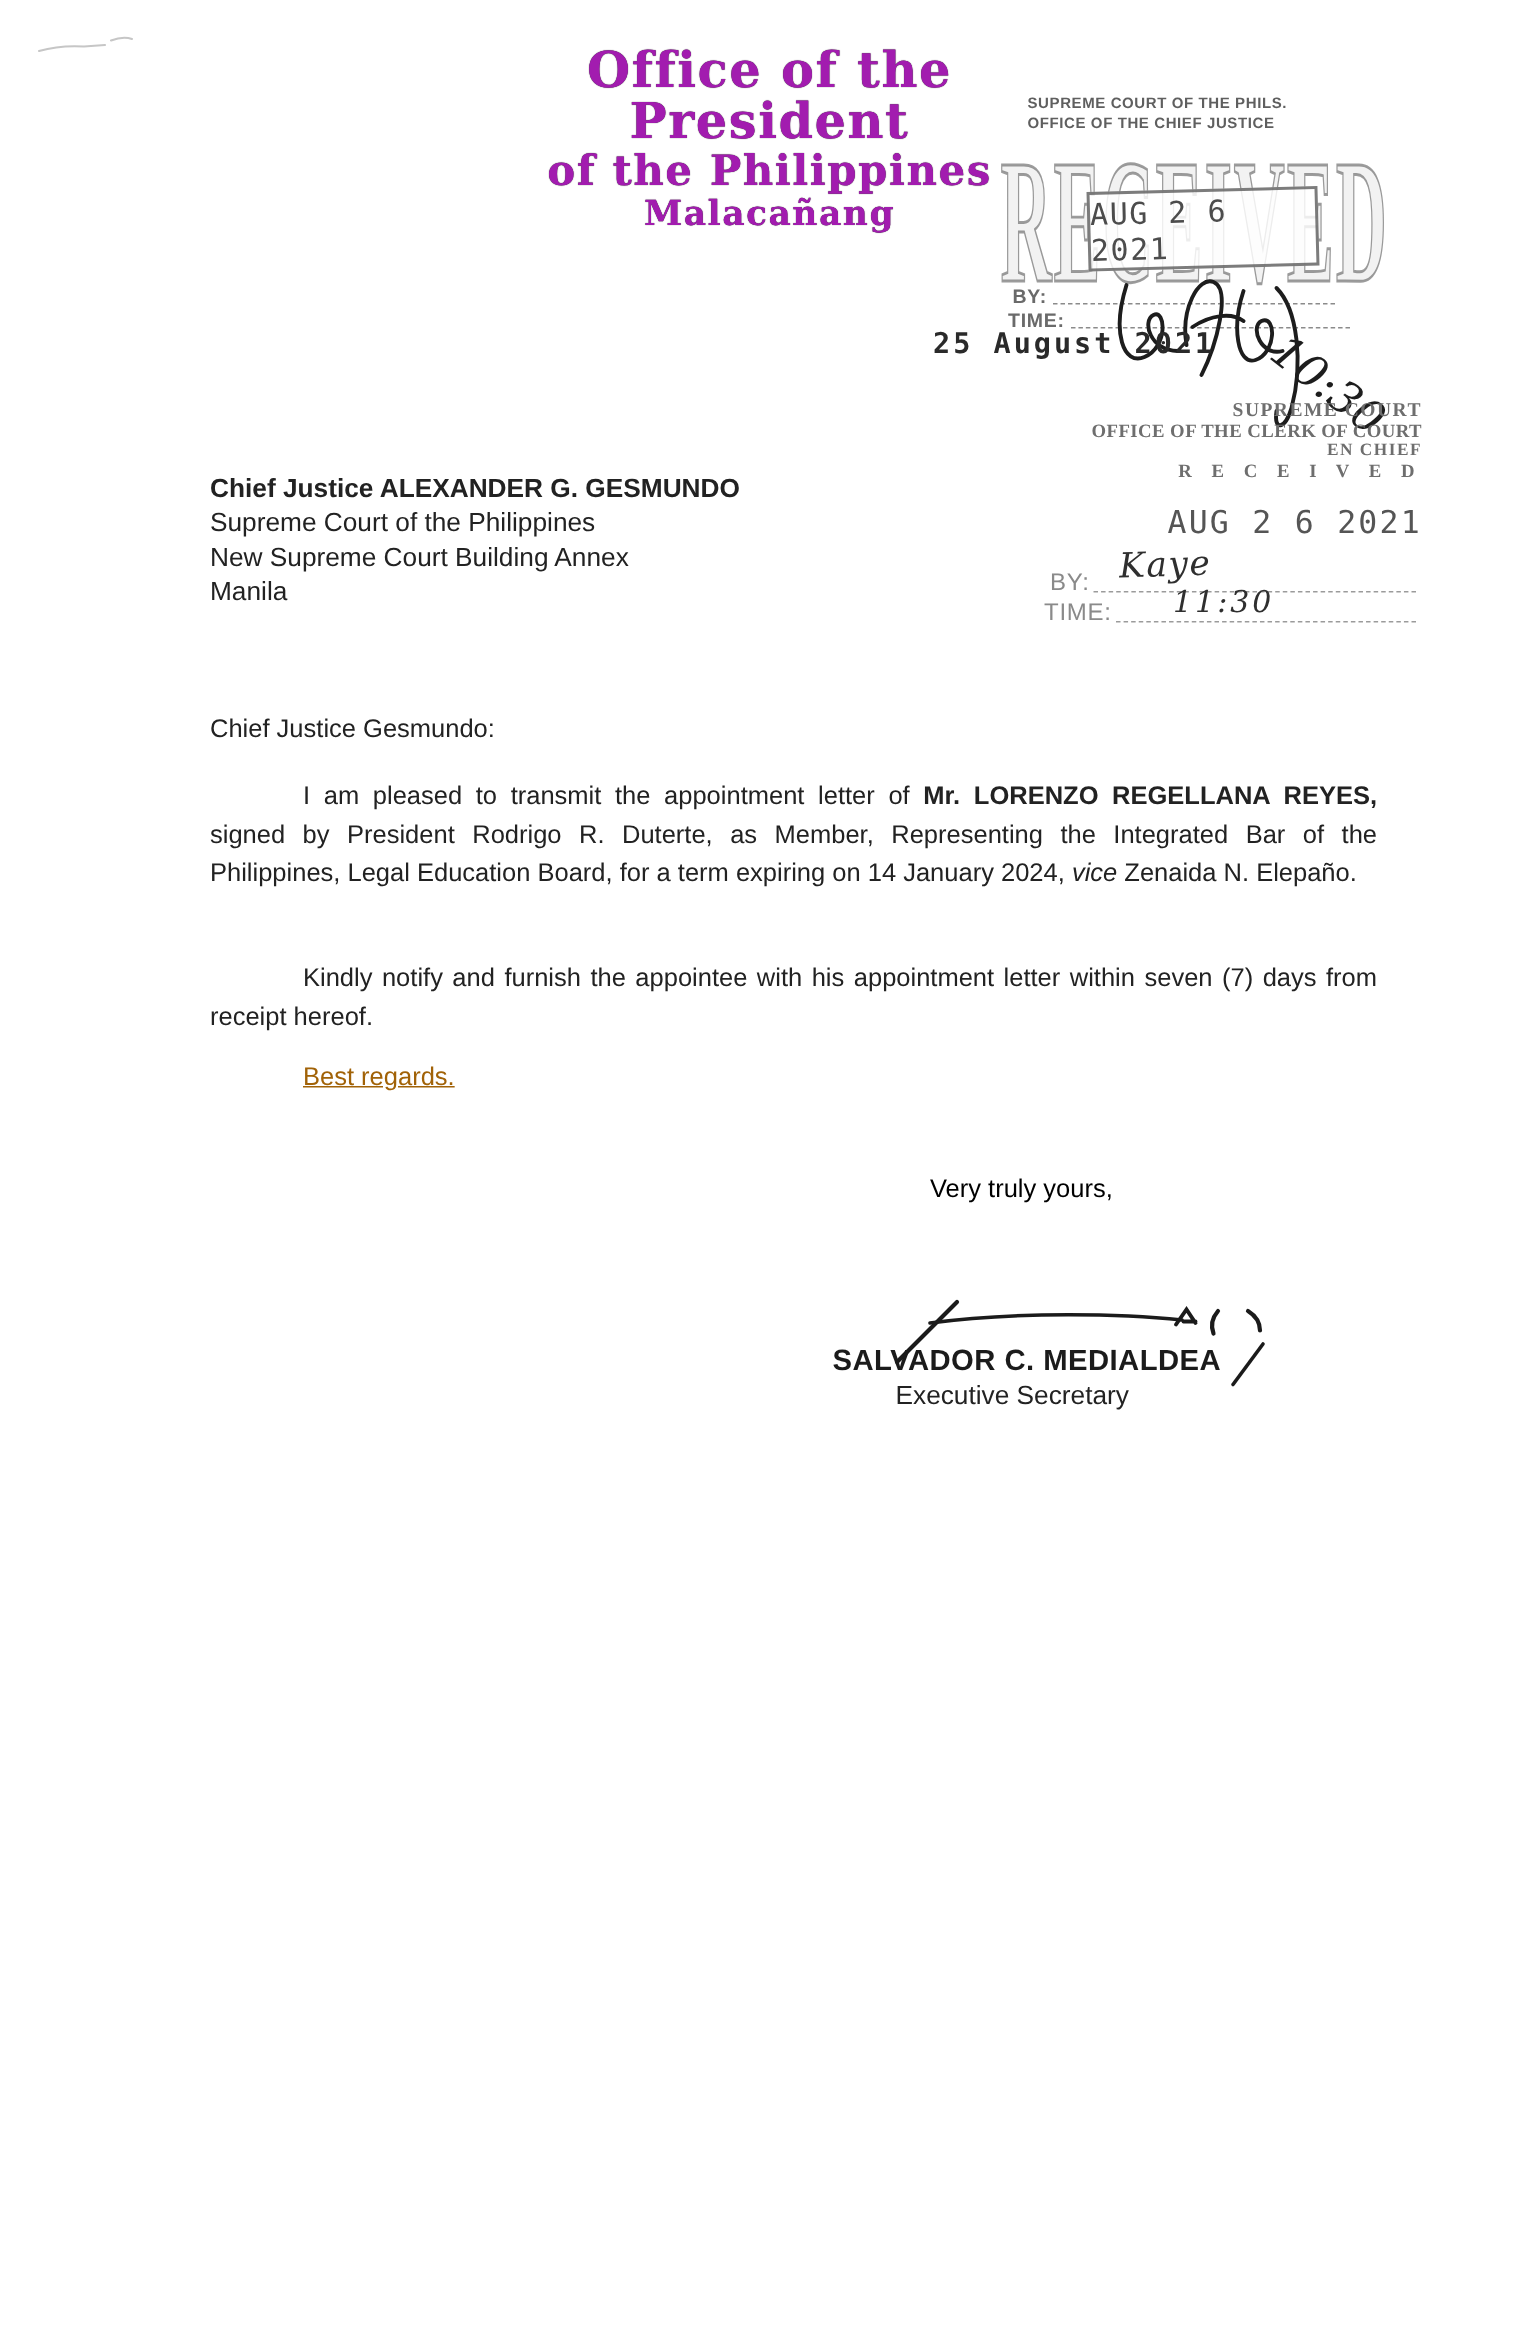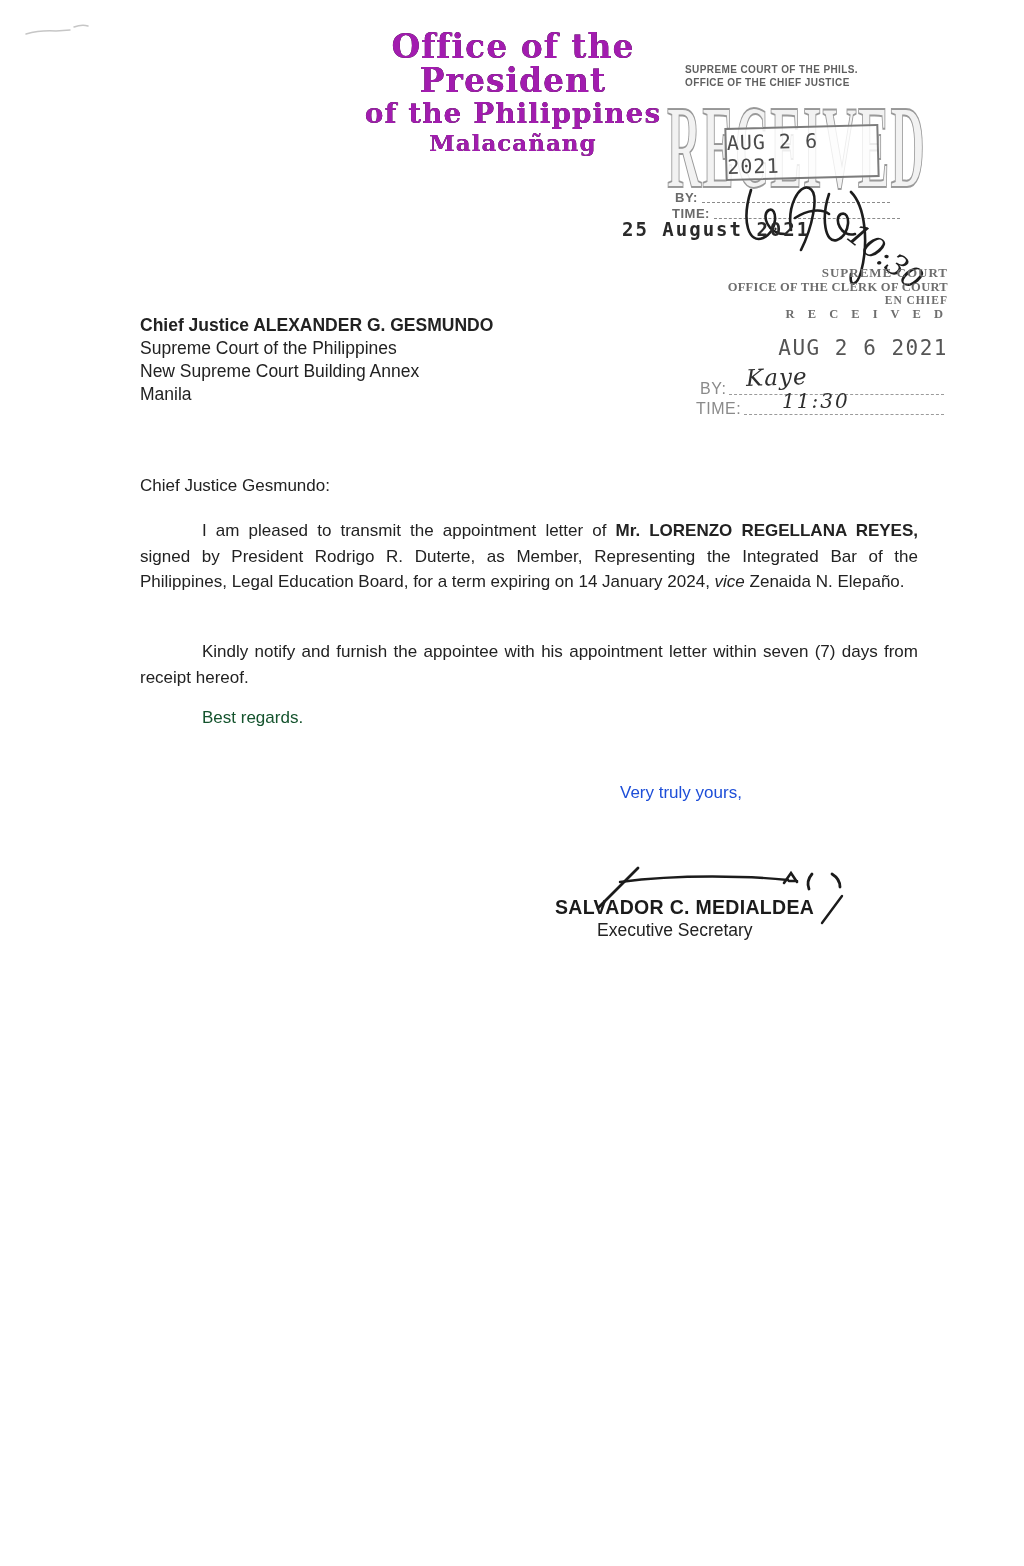--- a/index.html
+++ b/index.html
@@ -101,22 +101,22 @@
   
   .recipient { position: absolute; left: 140px; top: 314px;
     font-size: 17.5px; line-height: 23px; color: #222; }
   .recipient .name { font-weight: bold; }
   .salutation { position: absolute; left: 140px; top: 476px; font-size: 17px; color: #222; }
   .para { position: absolute; left: 140px; width: 778px;
     font-size: 17px; line-height: 25.5px; color: #222;
     text-align: justify; text-indent: 62px; }
   .p1 { top: 518px; }
   .p2 { top: 639px; }
-  .regards { position: absolute; left: 202px; top: 708px; font-size: 17px; color: #14532d; }
-  .valediction { position: absolute; left: 620px; top: 783px; font-size: 17px; color: #1d4ed8; }
+  .regards { position: absolute; left: 202px; top: 708px; font-size: 17px; color: #a16207; text-decoration: underline; }
+  .valediction { position: absolute; left: 620px; top: 783px; font-size: 17px; color: #000000; }
 
   .sig-svg { position: absolute; left: 540px; top: 850px; overflow: visible; }
   .sig-name { position: absolute; left: 555px; top: 896px;
     font-size: 19.5px; font-weight: bold; letter-spacing: 0.3px; color: #1b1b1b; }
   .sig-title { position: absolute; left: 597px; top: 920px; font-size: 17.5px; color: #222; }
 
   .pencil-svg { position: absolute; left: 22px; top: 18px; }
   b.inline { font-weight: bold; }
   i.inline { font-style: italic; }
 </style>

